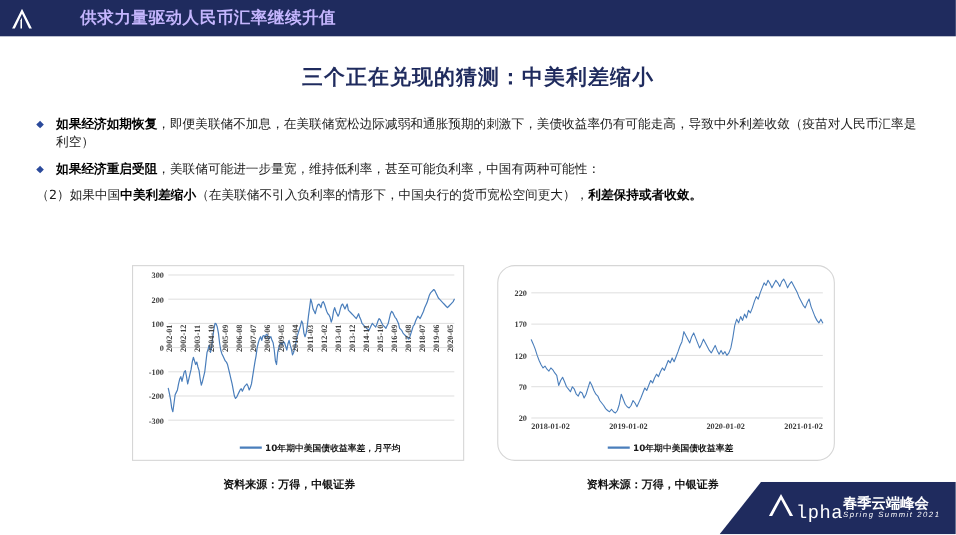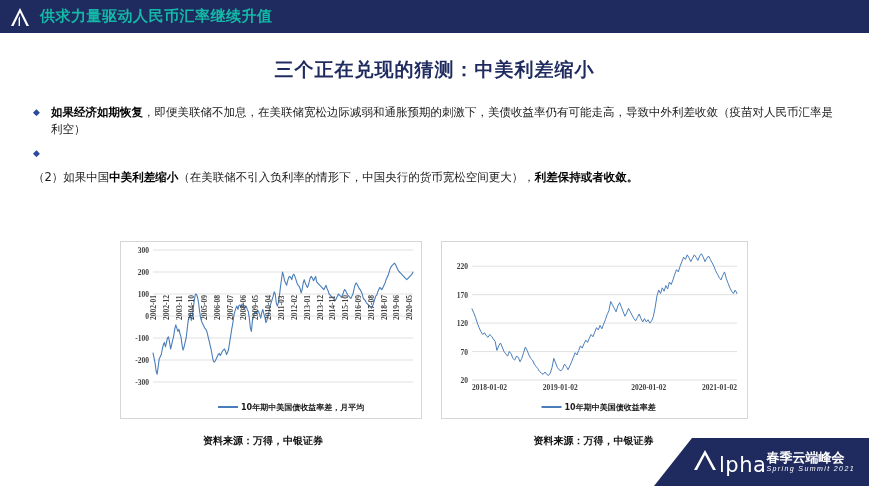--- a/index.html
+++ b/index.html
@@ -9,22 +9,23 @@
     font-family:"Liberation Sans","DejaVu Sans",sans-serif;
     overflow:hidden;position:relative;
   }
   
   #header{
     position:absolute;left:0;top:0;width:869px;height:33px;
     background:#1f2b5e;display:flex;align-items:center;
   }
   #header-logo{width:40px;height:33px;display:flex;align-items:center;justify-content:center;}
   #header-title{
-    color:#14b8a6;font-size:15px;font-weight:bold;letter-spacing:.5px;
+    color:#c4b5fd;font-size:15px;font-weight:bold;letter-spacing:.5px;
     font-family:"DejaVu Sans","Liberation Sans",sans-serif;
+    margin-left:33px;
   }
   
   #slide-title{
     position:absolute;left:0;top:57px;width:869px;text-align:center;
     color:#1f2b5e;font-size:19px;font-weight:bold;letter-spacing:1px;
     font-family:"DejaVu Sans","Liberation Sans",sans-serif;
   }
   
   #body-text{position:absolute;left:31px;top:104px;width:812px;}
   .bullet-row{display:flex;align-items:flex-start;margin-bottom:7px;}
@@ -36,21 +37,21 @@
     font-size:11.5px;line-height:17px;color:#1a1a1a;
     font-family:"DejaVu Sans","Liberation Sans",sans-serif;
   }
   .para b{font-weight:bold;color:#000;}
   .numbered{margin-bottom:7px;padding-left:2px;}
   
   .chart-card{
     position:absolute;background:#ffffff;border:1px solid #d6d6d6;
   }
   #chart-left{left:113px;top:241px;width:300px;height:176px;margin-left:7px;}
-  #chart-right{left:441px;top:241px;width:305px;height:176px;}
+  #chart-right{left:452px;top:241px;width:305px;height:176px;border-radius:16px;}
   .chart-svg{display:block;}
   .src-note{
     position:absolute;font-size:10px;color:#111;font-weight:bold;
     font-family:"DejaVu Sans","Liberation Sans",sans-serif;text-align:center;
   }
   #src-left{left:113px;top:434px;width:300px;}
   #src-right{left:441px;top:434px;width:305px;}
   
   #footer-logo{
     position:absolute;right:0;bottom:0;width:215px;height:48px;
@@ -89,20 +90,23 @@
 
   <div class="bullet-row">
     <div class="bullet-mark">◆</div>
     <div class="para">
       <b>如果经济如期恢复</b><span>，即便美联储不加息，在美联储宽松边际减弱和通胀预期的刺激下，美债收益率仍有可能走高，导致中外利差收敛（疫苗对人民币汇率是利空）</span>
     </div>
   </div>
 
   <div class="bullet-row">
     <div class="bullet-mark">◆</div>
+    <div class="para">
+      <b>如果经济重启受阻</b><span>，美联储可能进一步量宽，维持低利率，甚至可能负利率，中国有两种可能性：</span>
+    </div>
   </div>
 
 
   <div class="para numbered">
     <span>（2）如果中国</span><b>中美利差缩小</b><span>（在美联储不引入负利率的情形下，中国央行的货币宽松空间更大），</span><b>利差保持或者收敛。</b>
   </div>
 
 </div>
 
 <div class="chart-card" id="chart-left">
@@ -170,19 +174,19 @@
       <text x="122.5" y="168" class="legend-txt">10年期中美国债收益率差</text>
     </svg>
 </div>
 <div class="src-note" id="src-right">资料来源：万得，中银证券</div>
 
 <div id="footer-logo">
   <div id="logo-alpha">
     <svg width="26" height="24" viewBox="0 0 26 24" style="margin-right:1px">
       <path d="M13 2 L24 22 L21 22 L13 7 L5 22 L2 22 Z" fill="#ffffff"></path>
     </svg>
-    <span style="font-size:21px;letter-spacing:.5px;">lpha</span>
+    <span style="font-size:17px;letter-spacing:.5px;font-family:Liberation Mono, monospace;">lpha</span>
   </div>
   <div class="logo-text-block">
     <div id="logo-cn">春季云端峰会</div>
     <div id="logo-en">Spring Summit 2021</div>
   </div>
 </div>
 
 </body></html>

